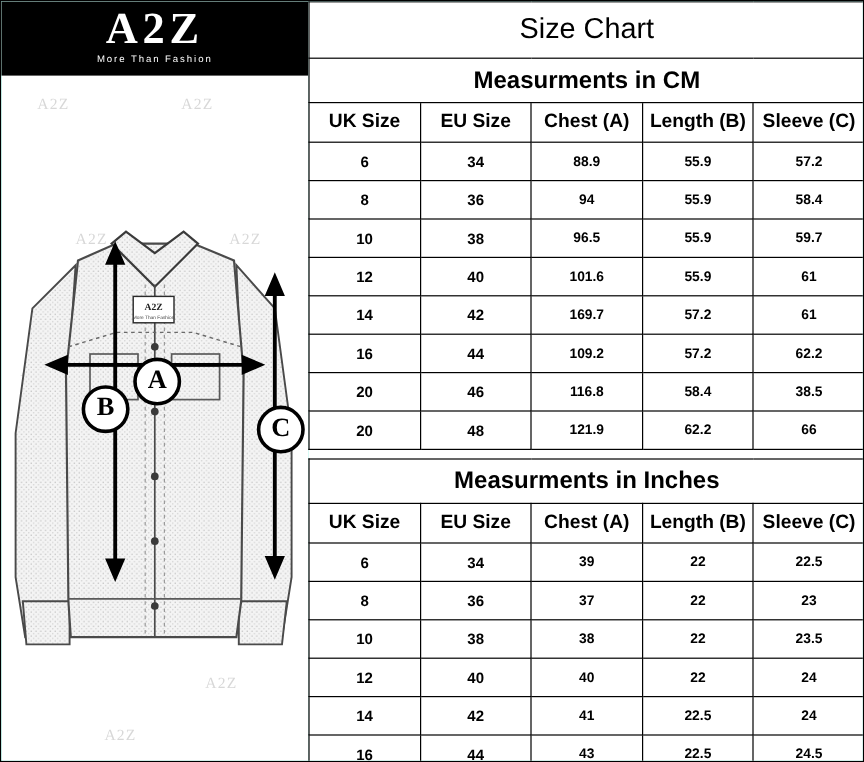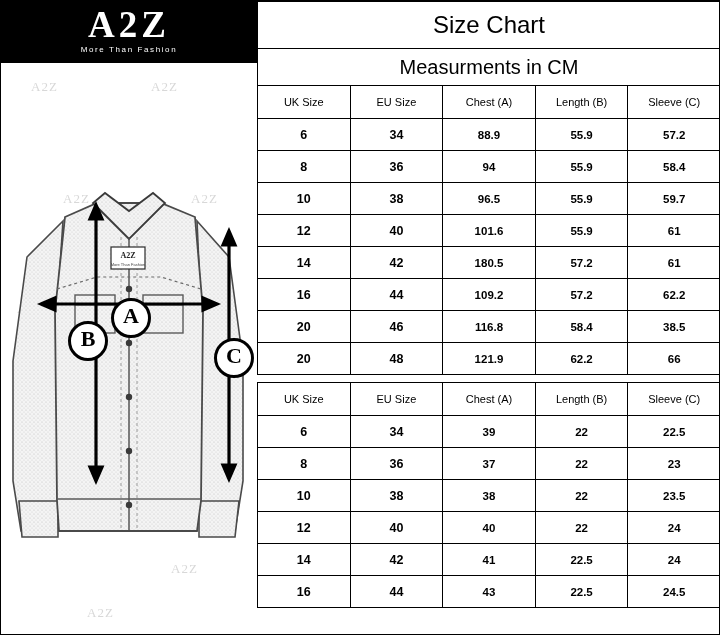--- a/index.html
+++ b/index.html
@@ -119,26 +119,26 @@
   .title-cell {
     font-family: "Liberation Serif", serif;
     font-size: 24px;
     font-weight: normal;
     height: 44px;
     border-top: 1px solid #000 !important;
   }
   .section-cell {
     font-family: "Liberation Serif", serif;
     font-size: 20px;
-    font-weight: normal;
+    font-weight: bold;
     height: 34px;
   }
   .hdr-cell {
-    font-size: 11px;
-    font-weight: normal;
+    font-size: 16px;
+    font-weight: bold;
     height: 30px;
   }
   .data-cell {
     font-size: 11.5px;
     font-weight: bold;
     height: 29px;
   }
   .data-cell.size {
     font-size: 12.5px;
   }
@@ -277,21 +277,21 @@
         <tr>
           <td class="data-cell size">12</td>
           <td class="data-cell size">40</td>
           <td class="data-cell">101.6</td>
           <td class="data-cell">55.9</td>
           <td class="data-cell">61</td>
         </tr>
         <tr>
           <td class="data-cell size">14</td>
           <td class="data-cell size">42</td>
-          <td class="data-cell">180.5</td>
+          <td class="data-cell">169.7</td>
           <td class="data-cell">57.2</td>
           <td class="data-cell">61</td>
         </tr>
         <tr>
           <td class="data-cell size">16</td>
           <td class="data-cell size">44</td>
           <td class="data-cell">109.2</td>
           <td class="data-cell">57.2</td>
           <td class="data-cell">62.2</td>
         </tr>
@@ -308,20 +308,23 @@
           <td class="data-cell">121.9</td>
           <td class="data-cell">62.2</td>
           <td class="data-cell">66</td>
         </tr>
 
         <tr class="spacer-row">
             <td colspan="5"></td>
           </tr>
 
         <tr>
+          <td class="section-cell" colspan="5">Measurments in Inches</td>
+        </tr>
+        <tr>
           <td class="hdr-cell">UK Size</td>
           <td class="hdr-cell">EU Size</td>
           <td class="hdr-cell">Chest (A)</td>
           <td class="hdr-cell">Length (B)</td>
           <td class="hdr-cell">Sleeve (C)</td>
         </tr>
         <tr>
           <td class="data-cell size">6</td>
           <td class="data-cell size">34</td>
           <td class="data-cell">39</td>

